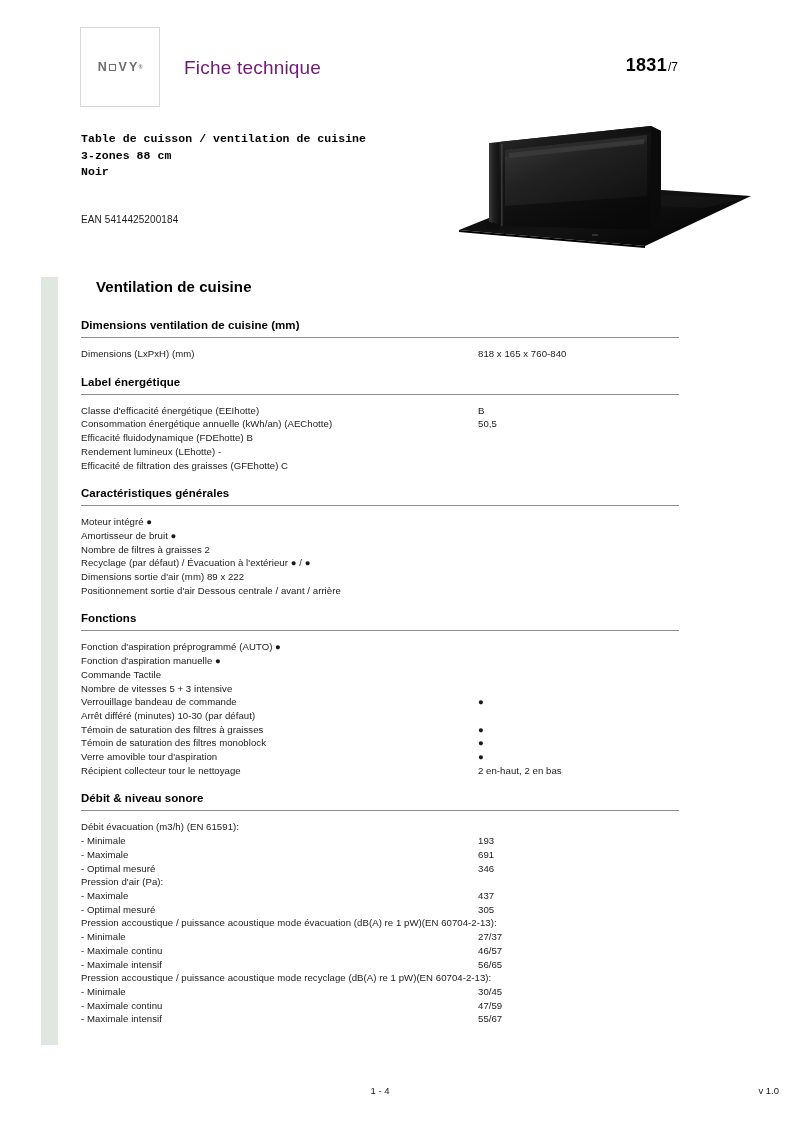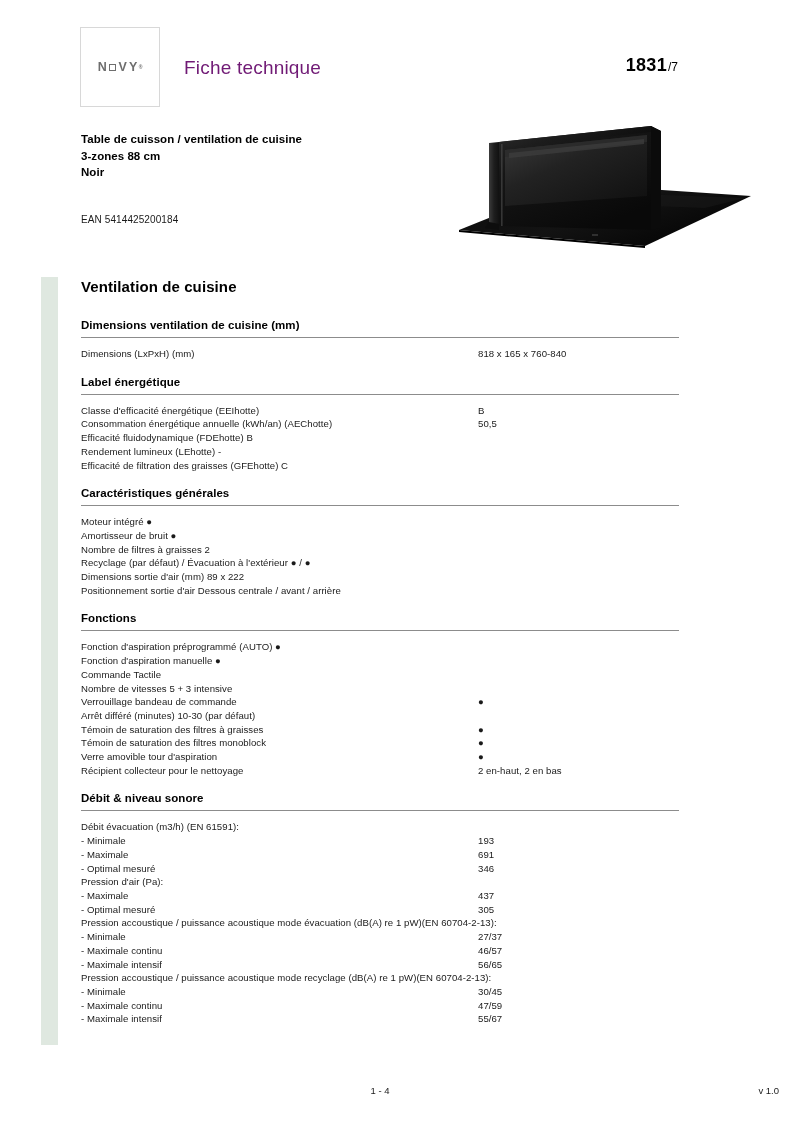--- a/index.html
+++ b/index.html
@@ -103,20 +103,21 @@
     left: 81px;
     top: 131px;
     width: 330px;
   }
   .product-line {
     font-size: 11.5px;
     font-weight: bold;
     color: #000;
     line-height: 16.5px;
     letter-spacing: 0.05px;
+    font-family: Liberation Mono, monospace;
   }
   .ean {
     position: absolute;
     left: 81px;
     top: 214px;
     font-size: 10px;
     color: #1a1a1a;
     letter-spacing: 0.1px;
   }
 
@@ -144,21 +145,21 @@
     position: absolute;
     left: 81px;
     top: 278px;
     width: 598px;
   }
   .page-section-title {
     font-size: 15px;
     font-weight: bold;
     color: #000;
     letter-spacing: 0.1px;
-    margin: 0 0 22px 0;
+    margin: 0 0 22px 15px;
     line-height: 18px;
   }
   .section {
     margin-bottom: 0;
   }
   .section-heading {
     font-size: 11.5px;
     font-weight: bold;
     color: #000;
     letter-spacing: 0.05px;
@@ -407,21 +408,21 @@
             </div>
             <div class="row">
               <div class="lbl">Témoin de saturation des filtres monoblock</div>
               <div class="val">●</div>
             </div>
             <div class="row">
               <div class="lbl">Verre amovible tour d'aspiration</div>
               <div class="val">●</div>
             </div>
             <div class="row">
-              <div class="lbl">Récipient collecteur pour le nettoyage</div>
+              <div class="lbl">Récipient collecteur tour le nettoyage</div>
               <div class="val">2 en-haut, 2 en bas</div>
             </div>
           </div>
         </div>
         <div class="section" style="margin-bottom: 14px;">
           <div class="section-heading">Débit &amp; niveau sonore</div>
           <div class="rule"></div>
           <div class="rows">
             <div class="row">
               <div class="lbl">Débit évacuation (m3/h) (EN 61591):</div>

